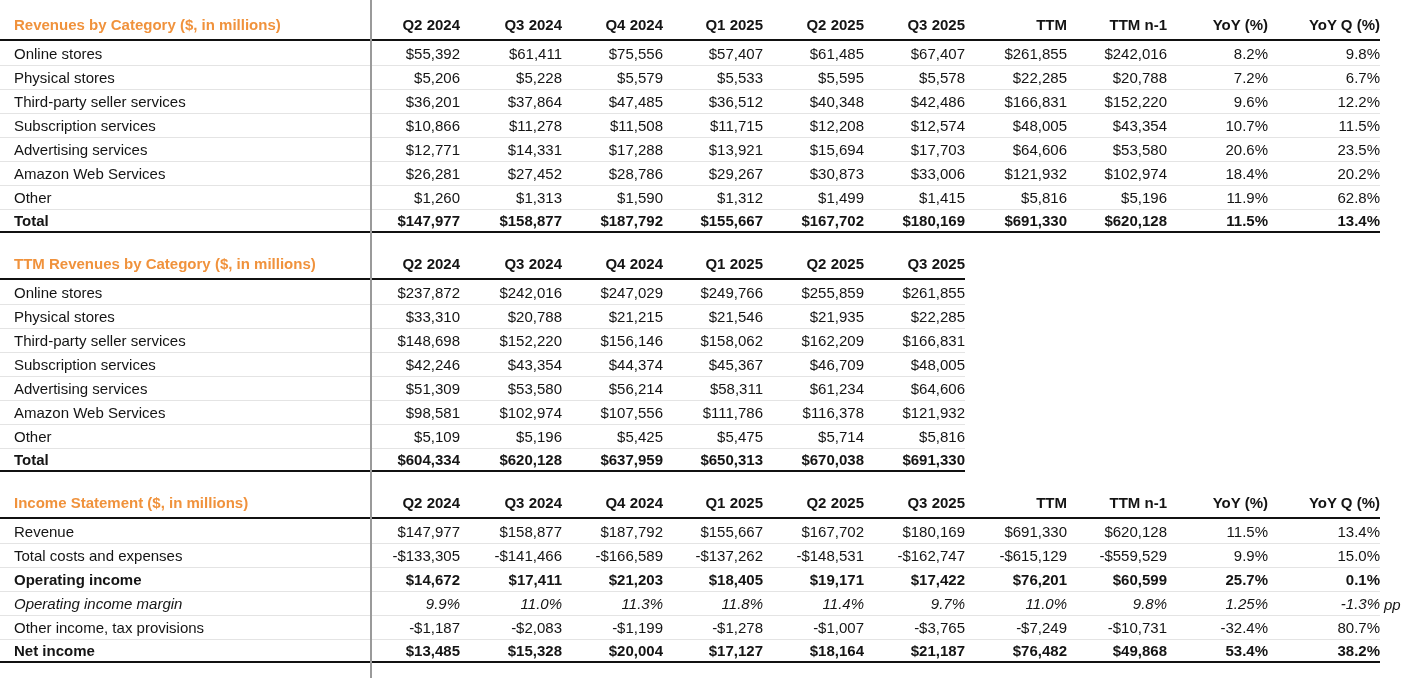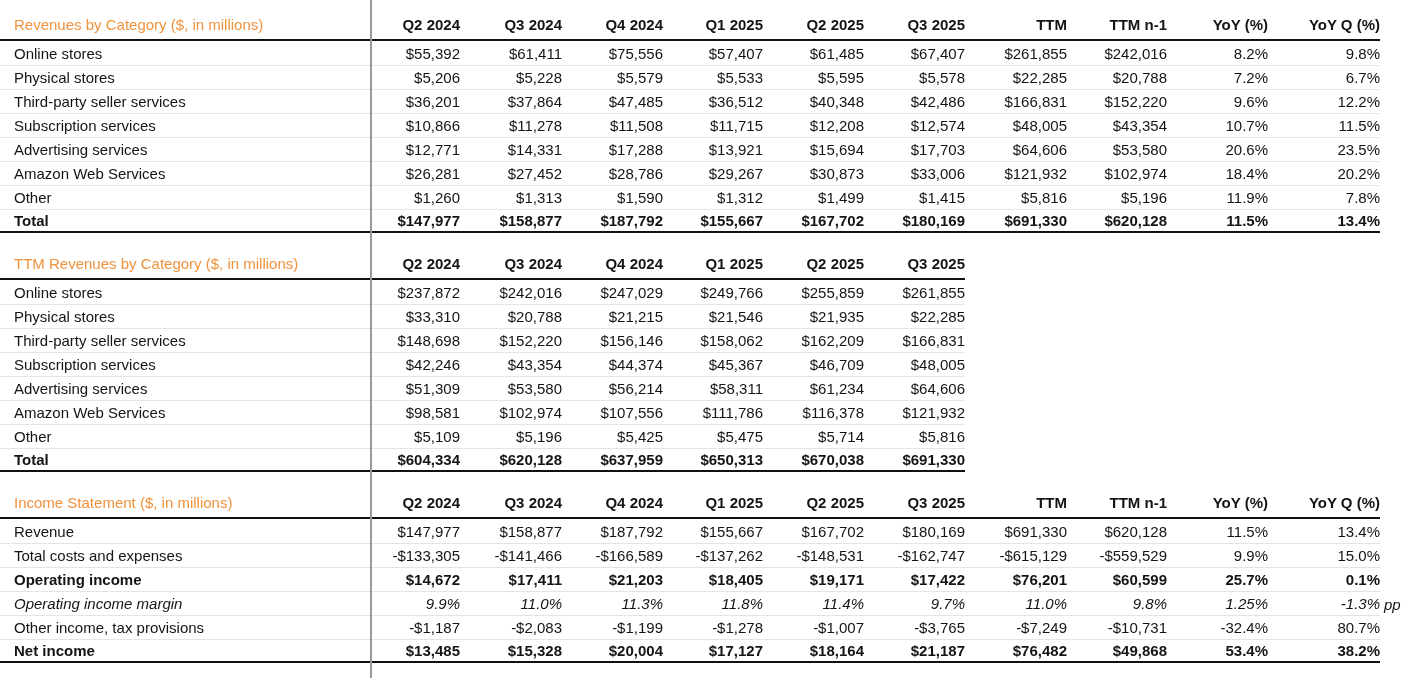--- a/index.html
+++ b/index.html
@@ -32,21 +32,21 @@
     font-weight: 700;
   }
   .row.data.total {
     border-top: 2px solid var(--strong, #111);
     border-bottom: 2px solid var(--strong, #111);
     font-weight: 700;
   }
   .row.data.italic { font-style: italic; }
   .cell { flex: 0 0 auto; }
   .label-cell { text-align: left; padding-left: 14px; }
-  .title-cell { color: var(--accent, #f0923c); font-weight: 400; }
+  .title-cell { color: var(--accent, #f0923c); font-weight: 700; }
   .value-cell { text-align: right; position: relative; }
   .suffix {
     position: absolute; left: 100%; top: 50%;
     transform: translateY(-50%);
     padding-left: 4px; white-space: nowrap;
   }
 </style>
 </head>
 <body>
 
@@ -147,21 +147,21 @@
         <div class="cell label-cell" style="width: 371px;">Other</div>
         <div class="cell value-cell" style="width: 89px; padding-left: 40px;">$1,260</div>
         <div class="cell value-cell" style="width: 102px;">$1,313</div>
         <div class="cell value-cell" style="width: 101px;">$1,590</div>
         <div class="cell value-cell" style="width: 100px;">$1,312</div>
         <div class="cell value-cell" style="width: 101px;">$1,499</div>
         <div class="cell value-cell" style="width: 101px;">$1,415</div>
         <div class="cell value-cell" style="width: 102px;">$5,816</div>
         <div class="cell value-cell" style="width: 100px;">$5,196</div>
         <div class="cell value-cell" style="width: 101px;">11.9%</div>
-        <div class="cell value-cell" style="width: 112px;">7.8%</div>
+        <div class="cell value-cell" style="width: 112px;">62.8%</div>
       </div>
       <div class="row data total">
         <div class="cell label-cell" style="width: 371px;">Total</div>
         <div class="cell value-cell" style="width: 89px;">$147,977</div>
         <div class="cell value-cell" style="width: 102px;">$158,877</div>
         <div class="cell value-cell" style="width: 101px;">$187,792</div>
         <div class="cell value-cell" style="width: 100px;">$155,667</div>
         <div class="cell value-cell" style="width: 101px;">$167,702</div>
         <div class="cell value-cell" style="width: 101px;">$180,169</div>
         <div class="cell value-cell" style="width: 102px;">$691,330</div>

